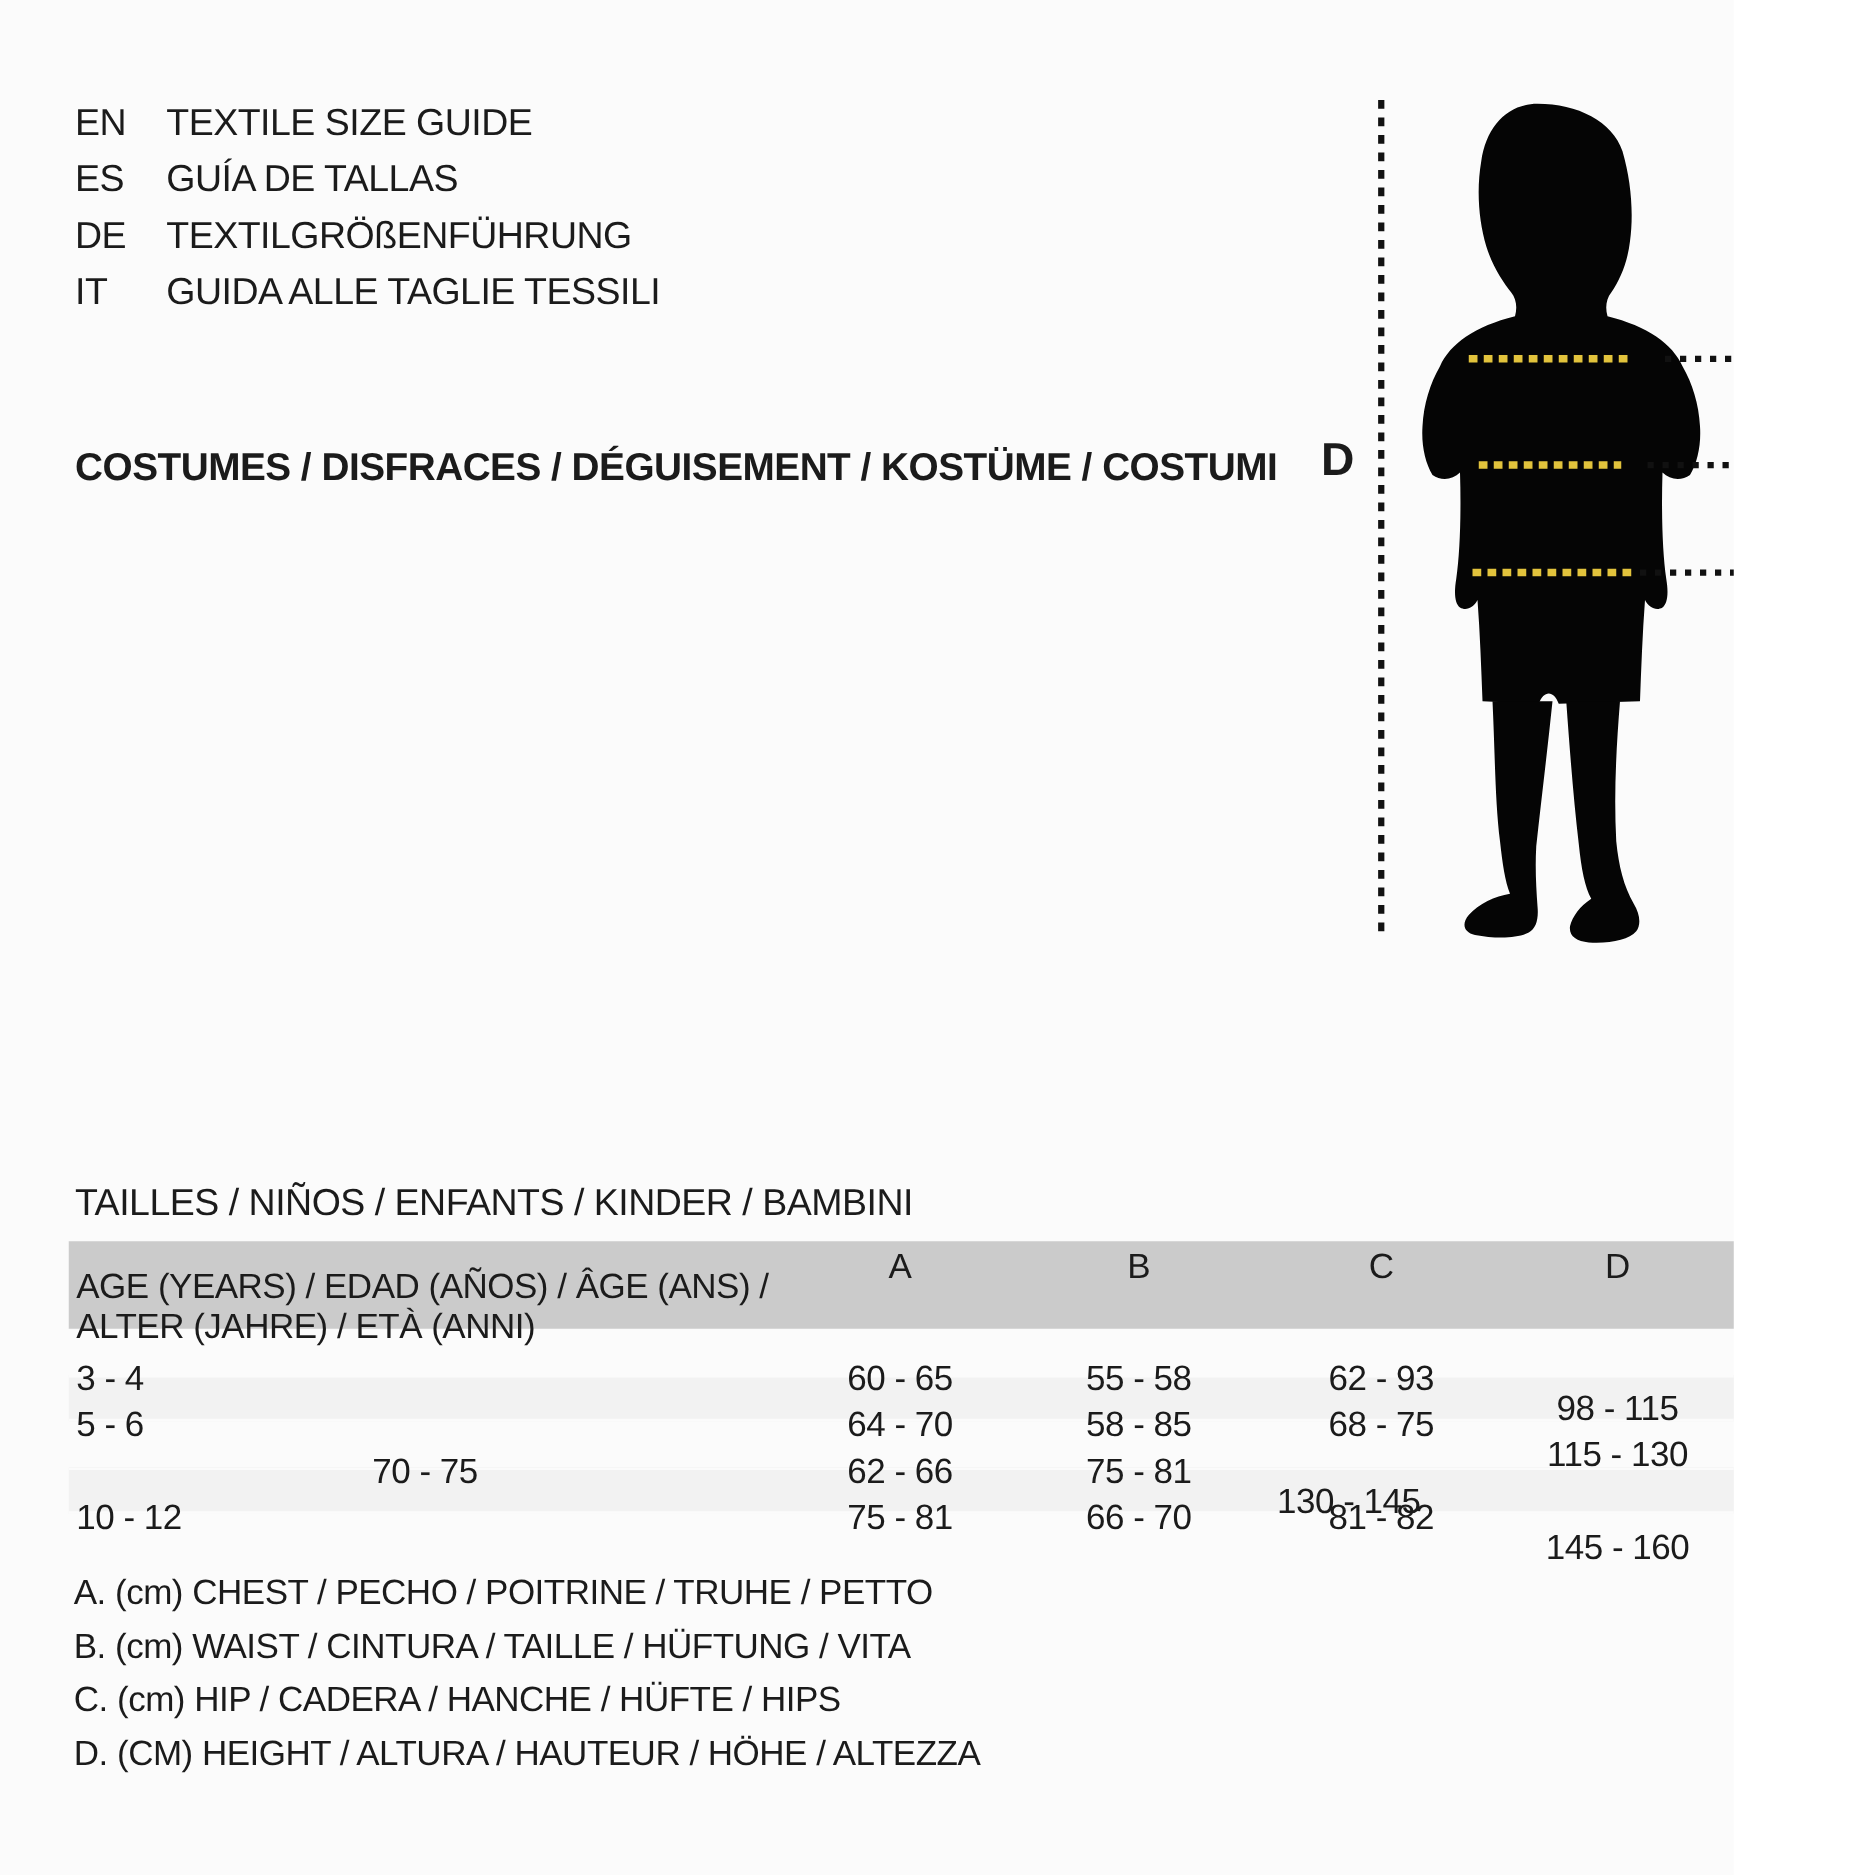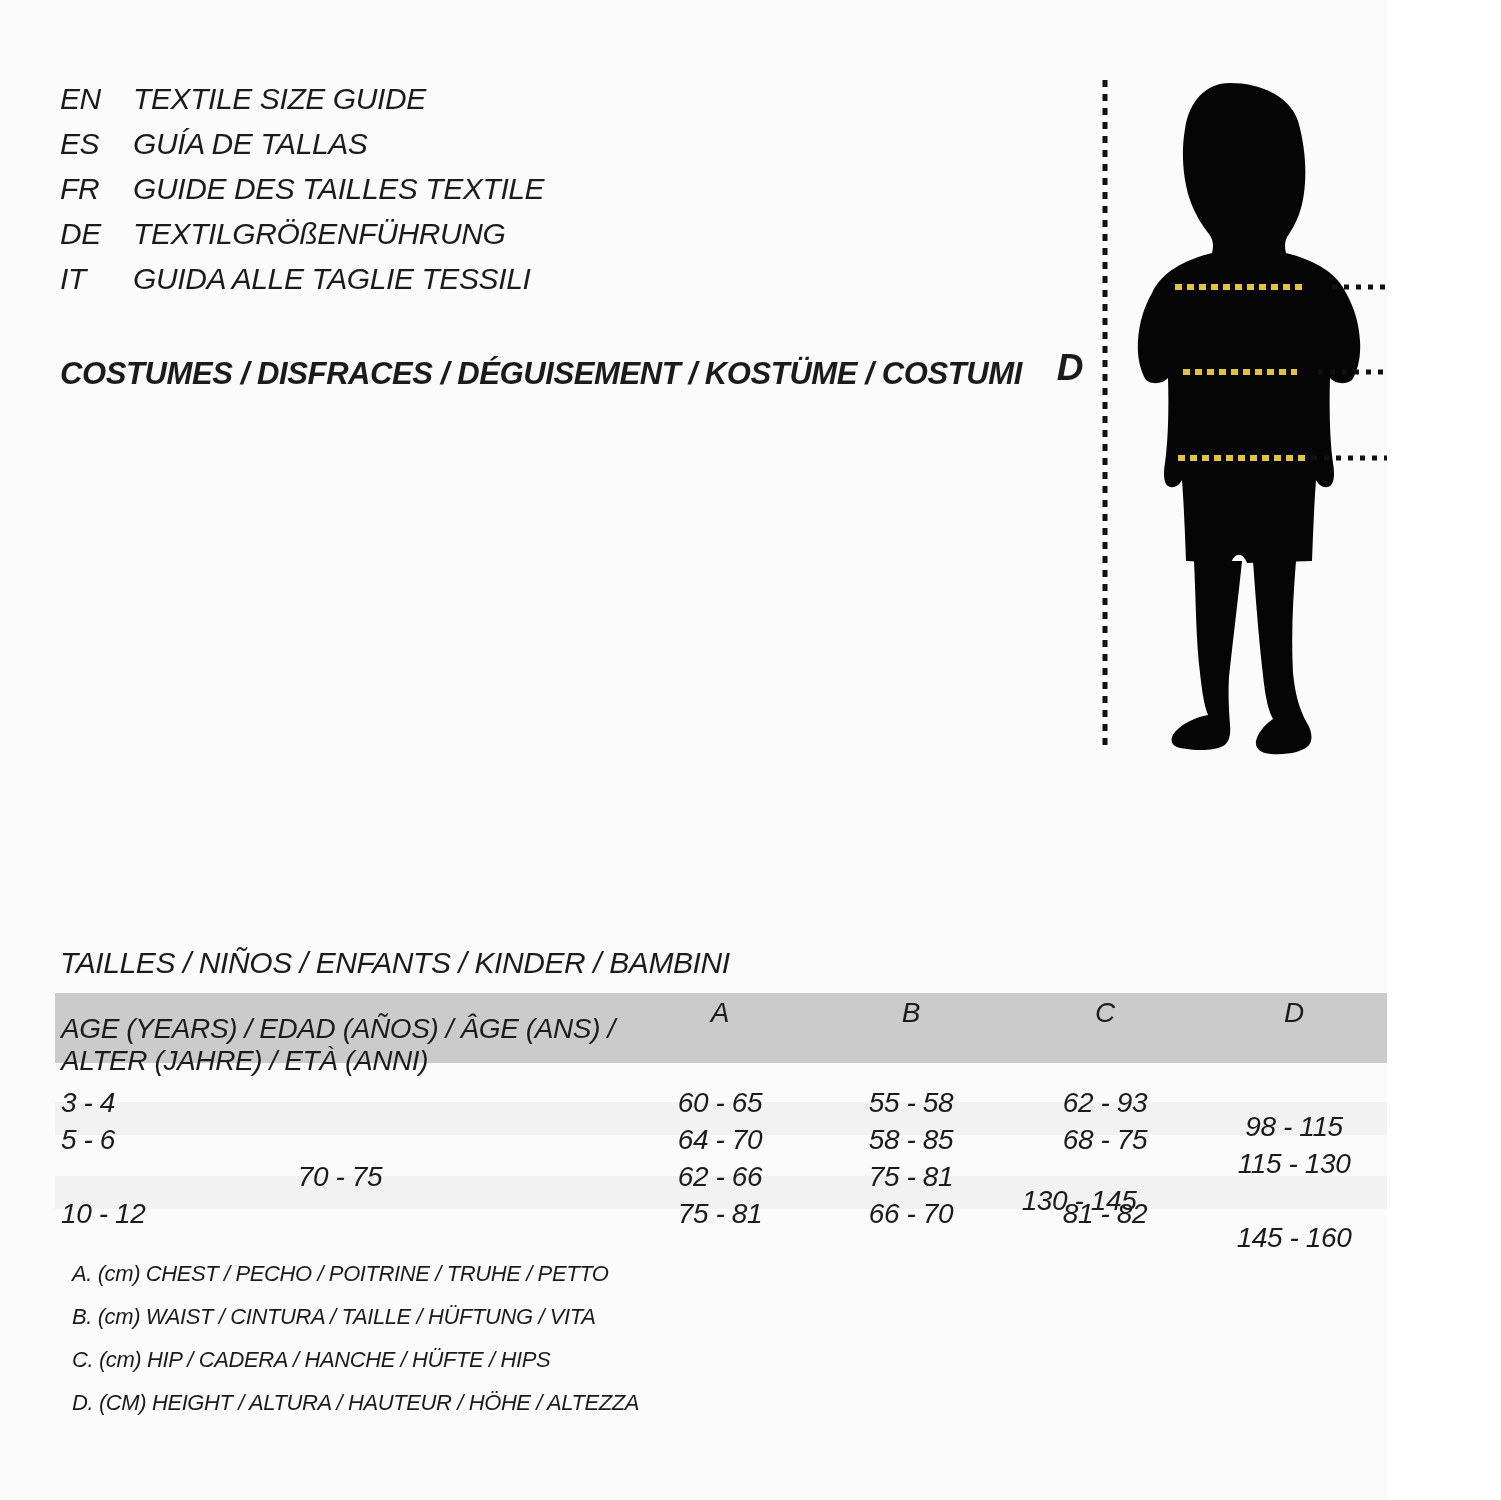--- a/index.html
+++ b/index.html
@@ -3,21 +3,20 @@
 <meta charset="utf-8">
 <style>
   html,body { margin:0; padding:0; background:#fff; }
   .canvas {
     position:relative; width:1387px; height:1500px;
     background:var(--page-bg, #fbfbfb);
     font-family:"Liberation Sans","DejaVu Sans",sans-serif;
     color:var(--ink, #1b1b1b);
     letter-spacing:-0.4px;
     overflow:hidden;
-    font-style:italic;
   }
 
   
   .lang-block { position:absolute; left:60px; top:76px; }
   .lang-row { display:flex; height:45px; align-items:center; font-size:30px; }
   .lang-code { width:73px; flex:0 0 73px; }
 
   .costumes-title { position:absolute; left:60px; top:356px; font-size:31px; font-weight:bold; }
 
   
@@ -44,40 +43,36 @@
   .trow {
     display:grid; grid-template-columns:570px 190px 192px 196px 234px;
     height:37px; align-items:center;
   }
   .trow.alt { background:var(--alt-row-bg, #f2f2f2); box-shadow:0 -2px 0 var(--page-bg,#fbfbfb) inset, 0 2px 0 var(--page-bg,#fbfbfb) inset; }
   .trow .age { padding-left:6px; }
   .trow .val { text-align:center; }
   .trow .val.d-col { padding-right:52px;margin-top:48px; }
 
   
-  .legend { position:absolute; left:72px; top:1252px; font-size:22px; }
+  .legend { position:absolute; left:59px; top:1252px; font-size:28px; }
   .legend-line { height:43px; display:flex; align-items:center; }
 </style>
 </head>
 <body>
 
 <div class="canvas">
 
   <div class="lang-block">
     <div class="lang-row">
       <span class="lang-code">EN</span>
       <span>TEXTILE SIZE GUIDE</span>
     </div>
     <div class="lang-row">
       <span class="lang-code">ES</span>
       <span>GUÍA DE TALLAS</span>
-    </div>
-    <div class="lang-row">
-      <span class="lang-code">FR</span>
-      <span>GUIDE DES TAILLES TEXTILE</span>
     </div>
     <div class="lang-row">
       <span class="lang-code">DE</span>
       <span>TEXTILGRÖßENFÜHRUNG</span>
     </div>
     <div class="lang-row">
       <span class="lang-code">IT</span>
       <span>GUIDA ALLE TAGLIE TESSILI</span>
     </div>
   </div>

